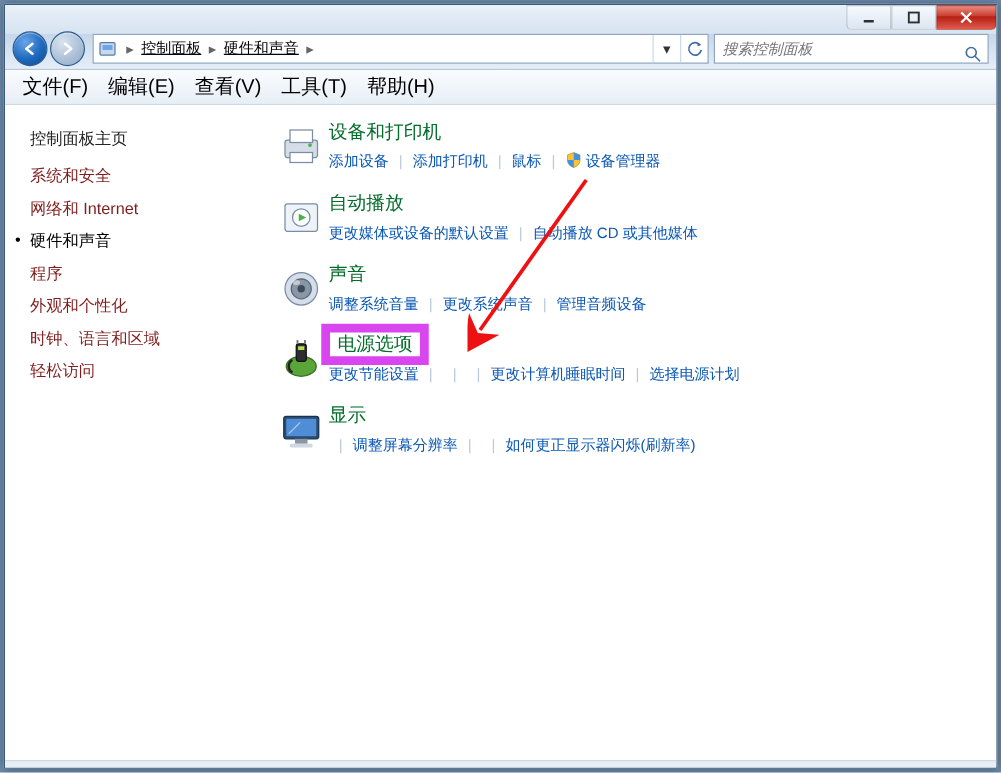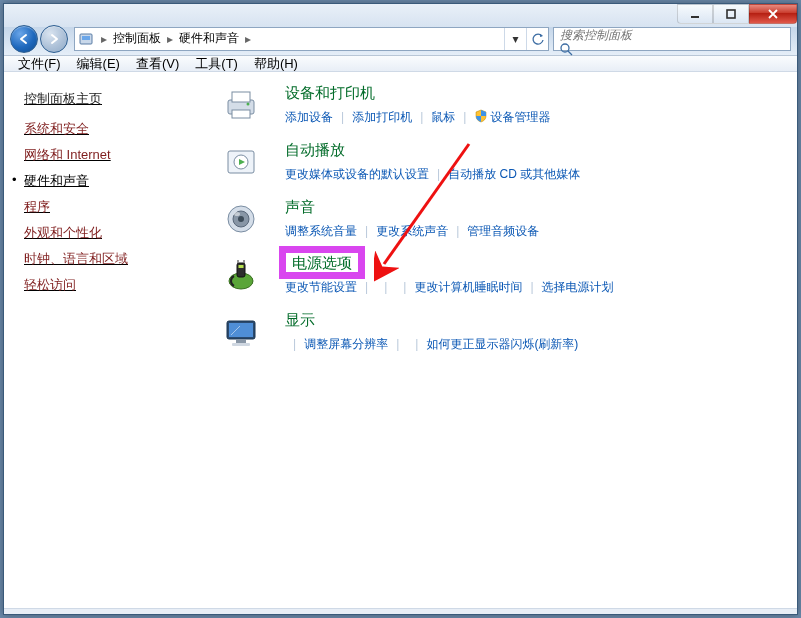--- a/index.html
+++ b/index.html
@@ -15,42 +15,42 @@
 .winbtn.max { background: linear-gradient(to bottom, #f6fafd, #dbe6f3); }
 .winbtn.close { width: 48px; background: linear-gradient(to bottom, #e98a7f, #c83a2b 45%, #b51f12 46%, #e0584a 100%); color: #fff; border-bottom-right-radius: 4px; }
 
 .navrow { display: flex; align-items: center; width: 100%; padding: 0 6px 2px 6px; margin-top: 20px; }
 .navbtns { display: flex; gap: 2px; margin-right: 6px; }
 .navcircle { width: 28px; height: 28px; border-radius: 50%; background: radial-gradient(circle at 35% 30%, #6aa6e9, #1e68bd 55%, #0d4b8f); border: 1px solid #2d5e91; display: flex; align-items: center; justify-content: center; color: #fff; font-size: 14px; box-shadow: inset 0 1px 1px rgba(255,255,255,.4); }
 .navcircle.disabled { background: radial-gradient(circle at 35% 30%, #d9e4f0, #adc1d8 55%, #8ea9c6); }
 .addrbar { flex: 1; height: 24px; background: #fff; border: 1px solid #8ea6c1; display: flex; align-items: center; font-size: 12px; color: #000; }
 .addrbar .folder-ico { width: 22px; display: flex; align-items: center; justify-content: center; }
 .addrbar .sep { color: #666; padding: 0 4px; }
-.addrbar .crumb { padding: 0 2px; }
+.addrbar .crumb { padding: 0 2px; text-decoration: underline; }
 .addrbar .spacer { flex: 1; }
 .addrbar .dropdown, .addrbar .refresh { width: 22px; height: 22px; display: flex; align-items: center; justify-content: center; color: #333; border-left: 1px solid #cdd9e8; }
-.searchbox { width: 238px; height: 24px; margin-left: 4px; background: #fff; border: 1px solid #8ea6c1; display: flex; align-items: flex-start; font-size: 12px; flex-direction: column; }
+.searchbox { width: 220px; height: 24px; margin-left: 4px; background: #fff; border: 1px solid #8ea6c1; display: flex; align-items: flex-end; font-size: 12px; }
 .searchbox input { border: none; outline: none; flex: 1; height: 100%; padding: 0 6px; font-size: 12px; font-style: italic; color: #888; background: transparent; }
 .searchbox .mag { width: 24px; display: flex; align-items: center; justify-content: center; color: #3d6da3; }
 
-.menubar { height: 16px; background: linear-gradient(to bottom, #fafcfe, #e8eef6); border-bottom: 1px solid #cfd9e6; display: flex; align-items: center; padding: 0 6px; font-size: 13px; }
+.menubar { height: 28px; background: linear-gradient(to bottom, #fafcfe, #e8eef6); border-bottom: 1px solid #cfd9e6; display: flex; align-items: center; padding: 0 6px; font-size: 16px; }
 .menubar .mitem { padding: 4px 8px; }
 
 .body { flex: 1; display: flex; background: #fff; overflow: hidden; }
 
-.sidebar { width: 208px; padding: 18px 10px 20px 20px; font-size: 13px; text-decoration: underline; }
+.sidebar { width: 208px; padding: 18px 10px 20px 20px; font-size: 13px; }
 .sidebar .head { font-size: 13px; color: #222; margin-bottom: 12px; }
 .sidebar .link { display: block; color: #7f1d1d; margin: 8px 0; text-decoration: none; cursor: pointer; }
 .sidebar .link.active { color: #000; font-weight: normal; position: relative; }
 .sidebar .link.active::before { content: "•"; position: absolute; left: -12px; color: #000; font-size: 13px; }
 
 .content { flex: 1; padding: 12px 16px 16px 8px; overflow: auto; }
 .category { display: flex; margin-bottom: 12px; }
 .caticon { width: 42px; height: 42px; flex-shrink: 0; display: flex; align-items: flex-start; justify-content: center; margin-top: 2px; }
-.catbody { margin-left: 23px; }
+.catbody { margin-left: 1px; }
 .cattitle { color: #036c2a; font-size: 15px; margin-bottom: 3px; cursor: pointer; display: inline-block; }
 .subs { display: flex; flex-wrap: wrap; gap: 0; line-height: 1.9; }
 .sub { color: #0a57b4; font-size: 12px; cursor: pointer; white-space: nowrap; }
 .pipe { color: #bac9db; font-size: 12px; margin: 0 8px; }
 .shield { width: 14px; height: 14px; display: inline-block; vertical-align: -2px; margin-right: 2px; }
 
 .redbox { border: 7px solid #d946ef; padding: 1px 6px; margin: -1px -6px; }
 
 .arrow-overlay { position: absolute; left: 370px; top: 130px; pointer-events: none; }
 

